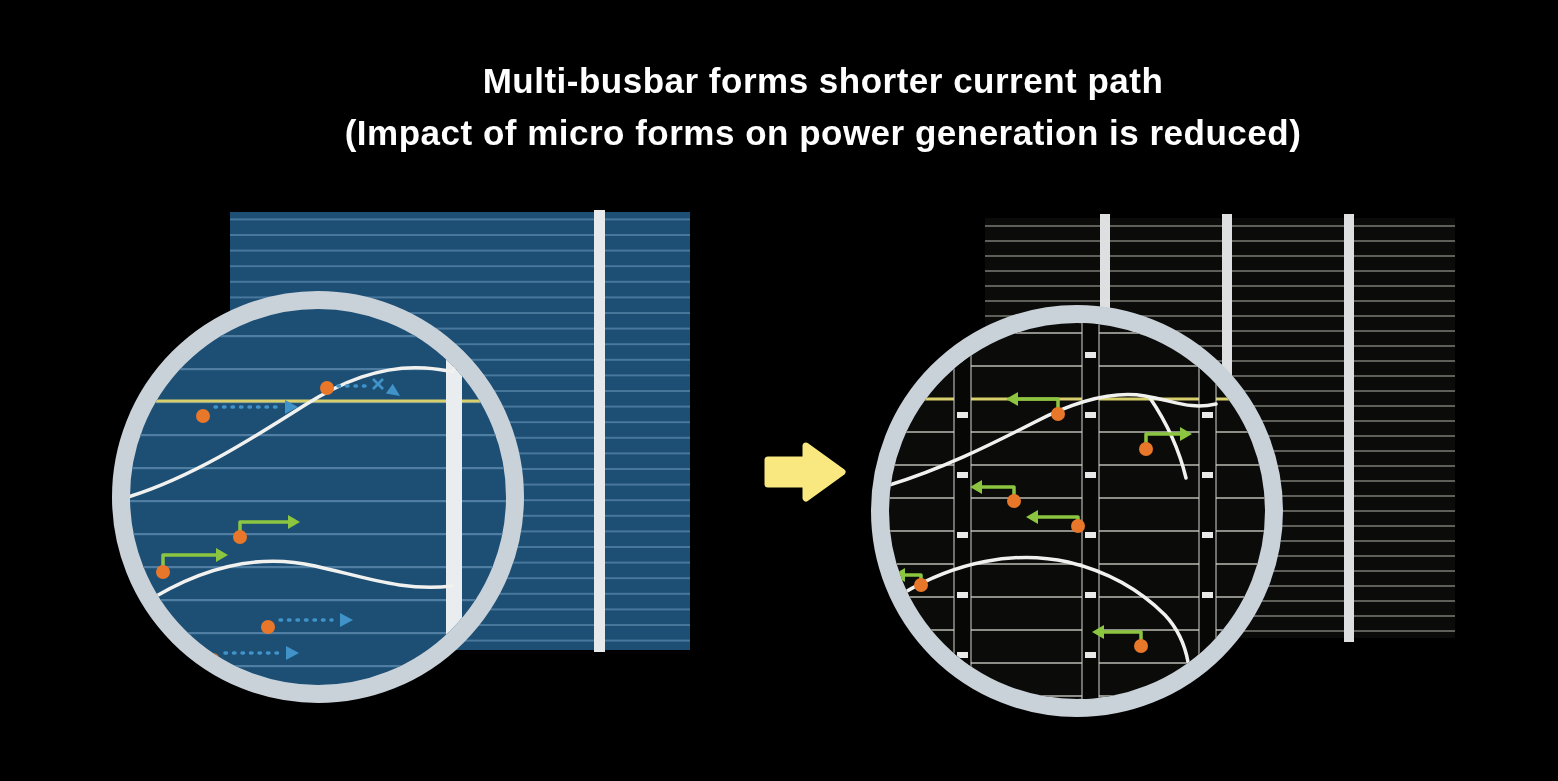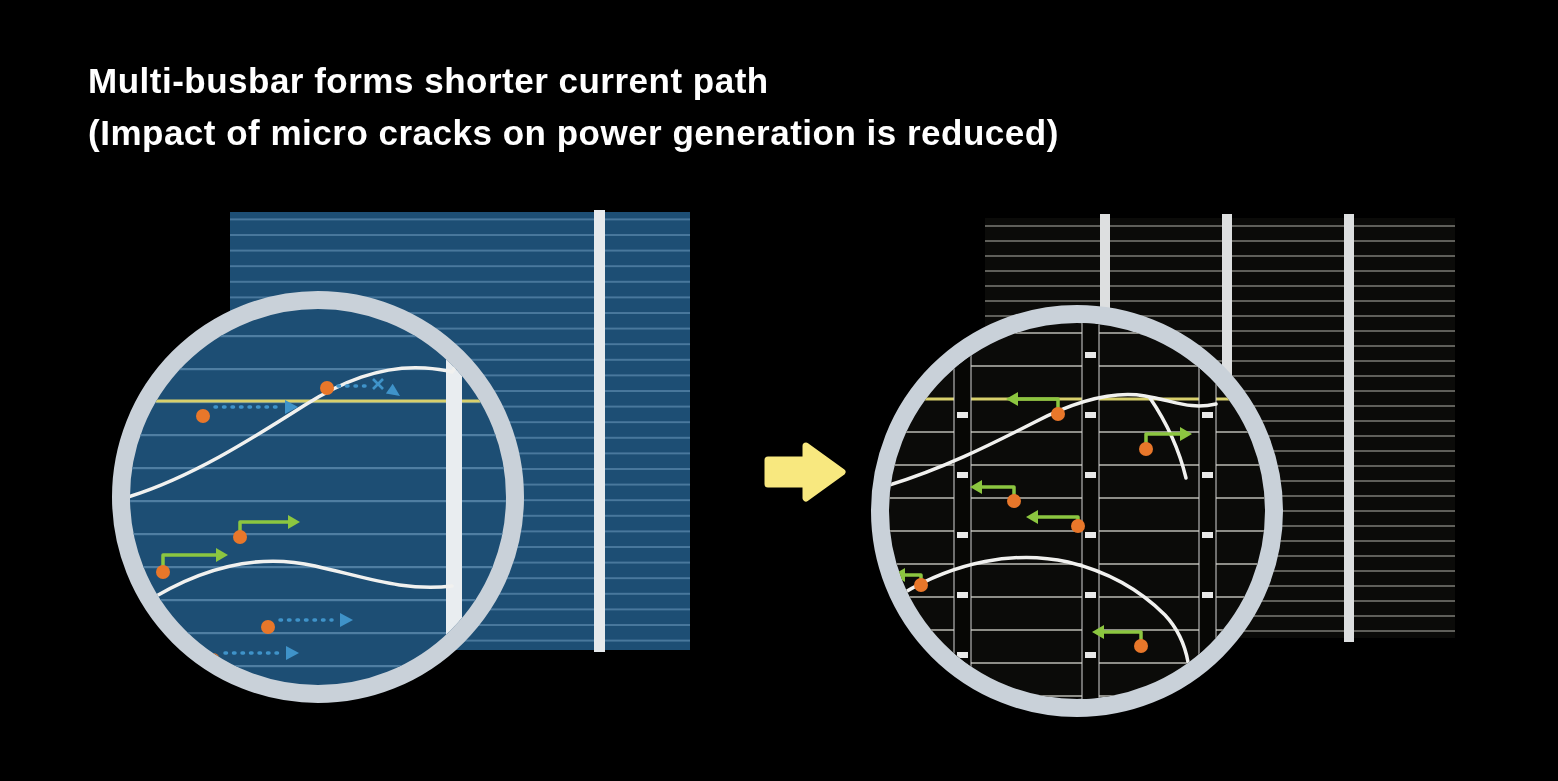--- a/index.html
+++ b/index.html
@@ -6,37 +6,37 @@
   .canvas{
     position:relative;
     width:1558px;height:781px;
     background:#000000;
     overflow:hidden;
     font-family:"Liberation Sans", sans-serif;
   }
   .title{
     position:absolute;
     top:55px;left:88px;right:0;
-    text-align:left;
+    text-align:center;
     color:#ffffff;
     font-weight:bold;
     font-size:35px;
     line-height:52px;
     letter-spacing:0.5px;
   }
   .diagram-svg{position:absolute;left:0;top:0;}
 </style>
 </head>
 <body>
 
 <div class="canvas">
 
   <div class="title">
     <div>Multi-busbar forms shorter current path</div>
-    <div>(Impact of micro cracks on power generation is reduced)</div>
+    <div>(Impact of micro forms on power generation is reduced)</div>
   </div>
 
   <svg class="diagram-svg" width="1558" height="781" viewBox="0 0 1558 781">
     <defs>
       <pattern id="pLeftCell" width="8" height="15.6" patternUnits="userSpaceOnUse">
         <line x1="0" y1="1" x2="8" y2="1" stroke="#4f7ea2" stroke-width="1.7"></line>
       </pattern>
       <pattern id="pRightCell" width="8" height="15" patternUnits="userSpaceOnUse">
         <line x1="0" y1="1" x2="8" y2="1" stroke="#97978f" stroke-width="1.2"></line>
       </pattern>

